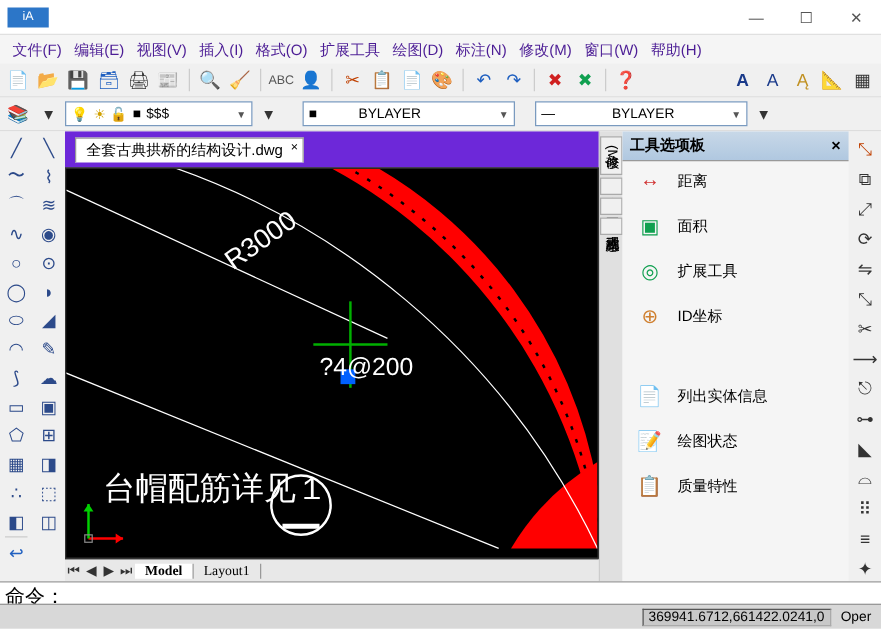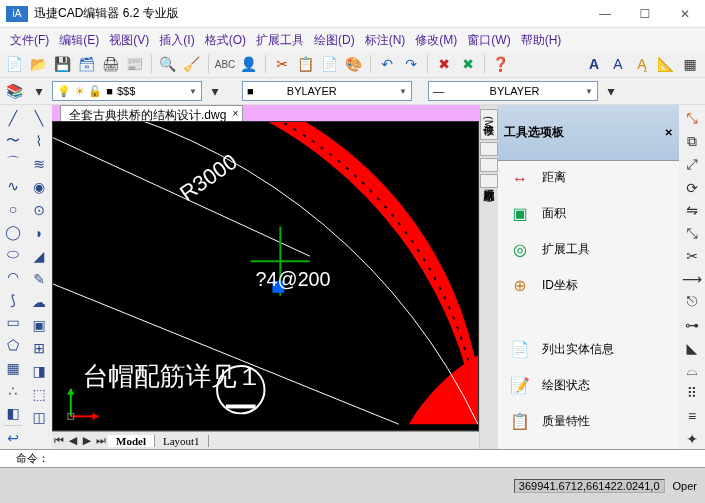--- a/index.html
+++ b/index.html
@@ -1,78 +1,77 @@
 <!DOCTYPE html>
 <html><head>
 <meta charset="utf-8">
 <style>
 * { margin: 0; padding: 0; box-sizing: border-box; font-family: "Microsoft YaHei", SimSun, sans-serif; }
 body { width: 705px; height: 503px; background: #f0f0f0; overflow: hidden; display: flex; flex-direction: column; font-size: 12px; }
 
 
 .titlebar { height: 28px; background: #fff; display: flex; align-items: center; padding-left: 6px; border-bottom: 1px solid #e0e0e0; }
-.titlebar .app-icon { width: 22px; height: 16px; background: #2c76c8; color: #fff; font-size: 10px; display: flex; align-items: center; justify-content: center; margin-right: 6px; }
+.titlebar .app-icon { width: 33px; height: 16px; background: #2c76c8; color: #fff; font-size: 10px; display: flex; align-items: center; justify-content: center; margin-right: 6px; }
 .titlebar .spacer { flex: 1; }
 .titlebar .winbtn { width: 40px; height: 28px; display: flex; align-items: center; justify-content: center; color: #555; }
 
 
 .menubar { padding: 2px 6px 0 6px; background: #f5f5f5; display: flex; flex-wrap: wrap; gap: 2px; }
 .menubar span { padding: 2px 4px; color: #4c1d95; cursor: default; font-size: 12px; }
 
 
 .toolbar { display: flex; align-items: center; padding: 2px 4px; gap: 2px; background: #f0f0f0; border-bottom: 1px solid #ddd; }
 .tbtn { width: 22px; height: 22px; display: flex; align-items: center; justify-content: center; font-size: 14px; color: #333; border-radius: 2px; }
 .tsep { width: 1px; height: 18px; background: #ccc; margin: 0 3px; }
 .dropdown { height: 20px; border: 1px solid #7a9abf; background: #fff; display: flex; align-items: center; padding: 0 4px; font-size: 11px; gap: 4px; }
 .dropdown .arrow { color: #555; font-size: 8px; margin-left: auto; }
 
 
 .main { flex: 1; display: flex; overflow: hidden; }
 .vtoolbar { width: 26px; background: #f0f0f0; display: flex; flex-direction: column; align-items: center; padding-top: 2px; gap: 1px; }
 .vtoolbar .tbtn { width: 22px; height: 22px; font-size: 14px; color: #2c4a8a; }
 
 .canvas-wrap { flex: 1; display: flex; flex-direction: column; }
-.tabrow { height: 16px; display: flex; align-items: flex-start; background: #f0abfc; padding-left: 8px; }
+.tabrow { height: 29px; display: flex; align-items: center; background: #6d28d9; padding-left: 8px; }
 .tabrow .doctab { background: #fff; border: 1px solid #999; border-bottom: none; padding: 1px 16px 1px 8px; font-size: 12px; position: relative; }
 .tabrow .doctab .close { position: absolute; right: 4px; top: 2px; font-size: 10px; }
 
 .canvas { flex: 1; background: #000; position: relative; overflow: hidden; border: 1px solid #333; }
 .canvas svg { width: 100%; height: 100%; }
 
 .btabs { height: 18px; background: #e8e8e8; display: flex; align-items: center; font-size: 11px; border-top: 1px solid #999; }
 .btabs .bt { padding: 0 8px; border-right: 1px solid #999; font-family: 'Times New Roman', serif; }
 .btabs .bt.active { background: #fff; font-weight: bold; }
 .btabs .nav { width: 14px; text-align: center; color: #333; }
 
 
 .right { width: 200px; display: flex; border-left: 1px solid #ccc; }
 .vert-tabs { width: 18px; background: #e0e0e0; display: flex; flex-direction: column; gap: 2px; padding-top: 4px; }
 .vert-tabs div { writing-mode: vertical-rl; font-size: 11px; padding: 6px 1px; border: 1px solid #aaa; background: #f0f0f0; text-align: center; }
 .palette { flex: 1; background: #f5f5f5; display: flex; flex-direction: column; }
-.palette-header { background: linear-gradient(#c8d8e8, #b0c8e0); padding: 19px 6px; font-weight: bold; font-size: 12px; border-bottom: 1px solid #999; display:flex; align-items:center; }
+.palette-header { background: linear-gradient(#c8d8e8, #b0c8e0); padding: 3px 6px; font-weight: bold; font-size: 12px; border-bottom: 1px solid #999; display:flex; align-items:center; }
 .palette-header .x { margin-left:auto; font-size:10px; }
 .palette-body { padding: 4px; display: flex; flex-direction: column; gap: 12px; }
 .pitem { display: flex; align-items: center; gap: 8px; padding: 2px 4px; }
 .pitem .picon { width: 28px; height: 20px; display: flex; align-items: center; justify-content: center; font-size: 16px; }
 
 .rbar { width: 26px; background: #f0f0f0; display: flex; flex-direction: column; align-items: center; padding-top: 4px; gap: 3px; }
 .rbar .tbtn { width: 22px; height: 22px; }
 
 
-.cmdline { height: 18px; background: #fff; border-top: 1px solid #999; padding: 1px 16px; font-size: 11px; }
-.statusbar { height: 36px; background: #d8d8d8; display: flex; align-items: center; font-size: 11px; border-top: 1px solid #999; padding: 0 4px; }
+.cmdline { height: 18px; background: #fff; border-top: 1px solid #999; padding: 1px 4px; font-size: 16px; }
+.statusbar { height: 20px; background: #d8d8d8; display: flex; align-items: center; font-size: 11px; border-top: 1px solid #999; padding: 0 4px; }
 .statusbar .coords { margin-left: auto; background: #c8c8c8; border: 1px inset #aaa; padding: 0 4px; }
 .statusbar .mode { margin-left: 4px; padding: 0 4px; }
 </style>
 </head>
 <body>
 
 <div class="titlebar">
   <div class="app-icon">iA</div>
-  <span>迅捷CAD编辑器 6.2 专业版</span>
   <div class="spacer"></div>
   <div class="winbtn">—</div>
   <div class="winbtn">☐</div>
   <div class="winbtn">✕</div>
 </div>
 
 <div class="menubar">
   <span>文件(F)</span>
   <span>编辑(E)</span>
   <span>视图(V)</span>

